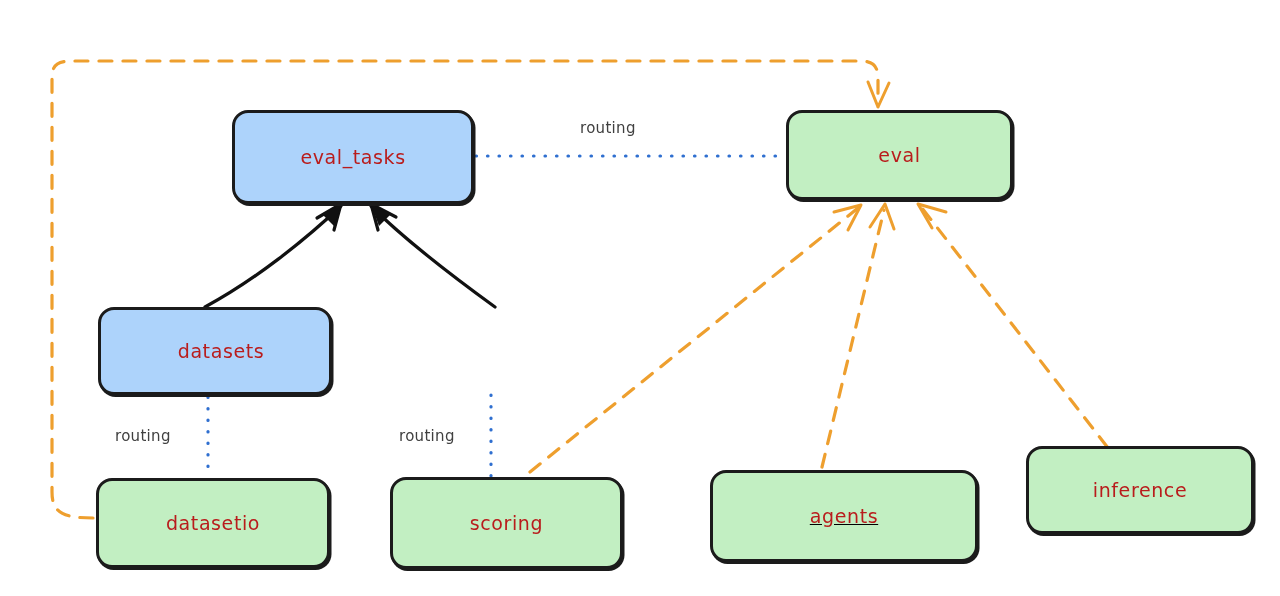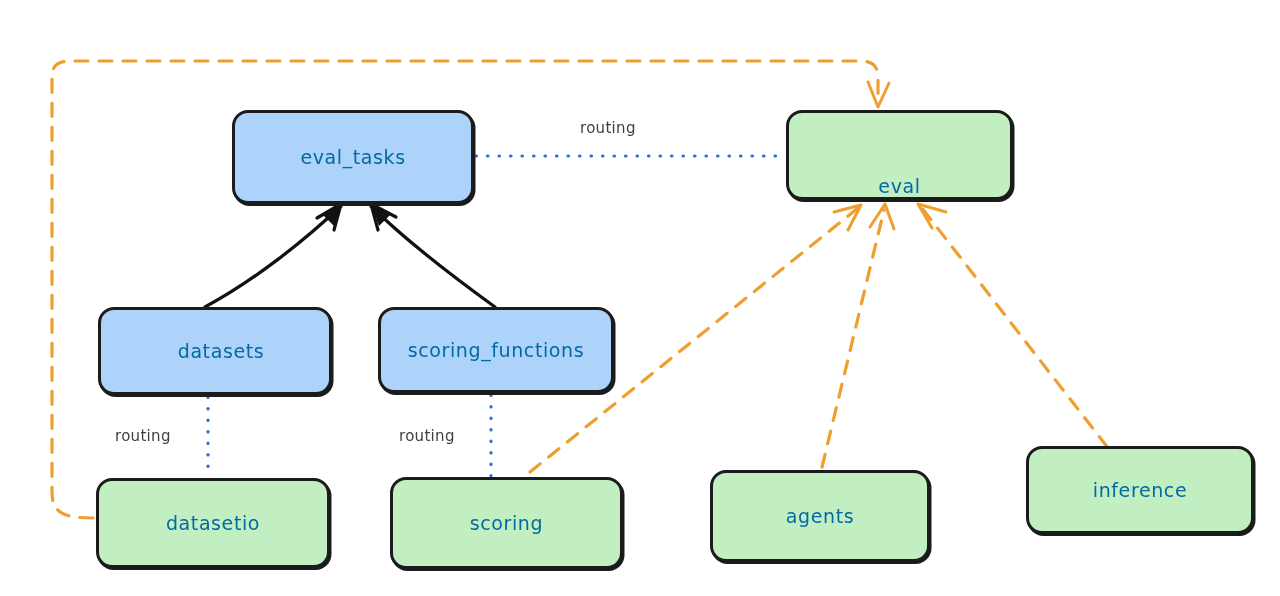--- a/index.html
+++ b/index.html
@@ -34,21 +34,21 @@
     border-radius: 16px;
     display: flex;
     align-items: center;
     justify-content: center;
     box-shadow: 1.5px 2px 0 0 #1b1b1b;
   }
   .node .node-label {
     font-family: "DejaVu Sans", sans-serif;
     font-size: 19px;
     letter-spacing: 0.6px;
-    color: #0369a1;
+    color: #b91c1c;
     white-space: nowrap;
     user-select: none;
   }
   .node.api { background: #ADD3FB; }
   .node.provider { background: #C2EFC2; }
   .edge-label {
     position: absolute;
     font-family: "DejaVu Sans", sans-serif;
     font-size: 15px;
     color: #404040;
@@ -109,41 +109,38 @@
     <g>
       <path d="M 1122 466 L 922 208" fill="none" stroke="#EE9F2E" stroke-width="3.2" stroke-linecap="round" stroke-dasharray="13 11"></path>
       <path d="M 918 204 L 932 228 M 918 204 L 946 212" fill="none" stroke="#EE9F2E" stroke-width="3" stroke-linecap="round"></path>
     </g>
   </svg>
 
   <div class="node api" style="left:232px; top:110px; width:242px; height:94px;">
     <span class="node-label">eval_tasks</span>
   </div>
 
-  <div class="node provider" style="left:786px; top:110px; width:227px; height:90px;align-items:flex-end;">
+  <div class="node provider" style="left:786px; top:110px; width:227px; height:90px;">
     <span class="node-label">eval</span>
   </div>
 
   <div class="node api" style="left:98px; top:307px; width:234px; height:88px;padding-left:12px;">
     <span class="node-label">datasets</span>
   </div>
 
-  <div class="node api" style="left:378px; top:307px; width:236px; height:86px;">
-    <span class="node-label">scoring_functions</span>
-  </div>
 
   <div class="node provider" style="left:96px; top:478px; width:234px; height:90px;">
     <span class="node-label">datasetio</span>
   </div>
 
   <div class="node provider" style="left:390px; top:477px; width:233px; height:92px;">
     <span class="node-label">scoring</span>
   </div>
 
-  <div class="node provider" style="left:710px; top:470px; width:220px; height:92px;">
+  <div class="node provider" style="left:710px; top:470px; width:268px; height:92px;text-decoration:underline;">
     <span class="node-label">agents</span>
   </div>
 
   <div class="node provider" style="left:1026px; top:446px; width:228px; height:88px;">
     <span class="node-label">inference</span>
   </div>
 
   <span class="edge-label" style="left:580px; top:119px;">routing</span>
 
   <span class="edge-label" style="left:115px; top:427px;">routing</span>

